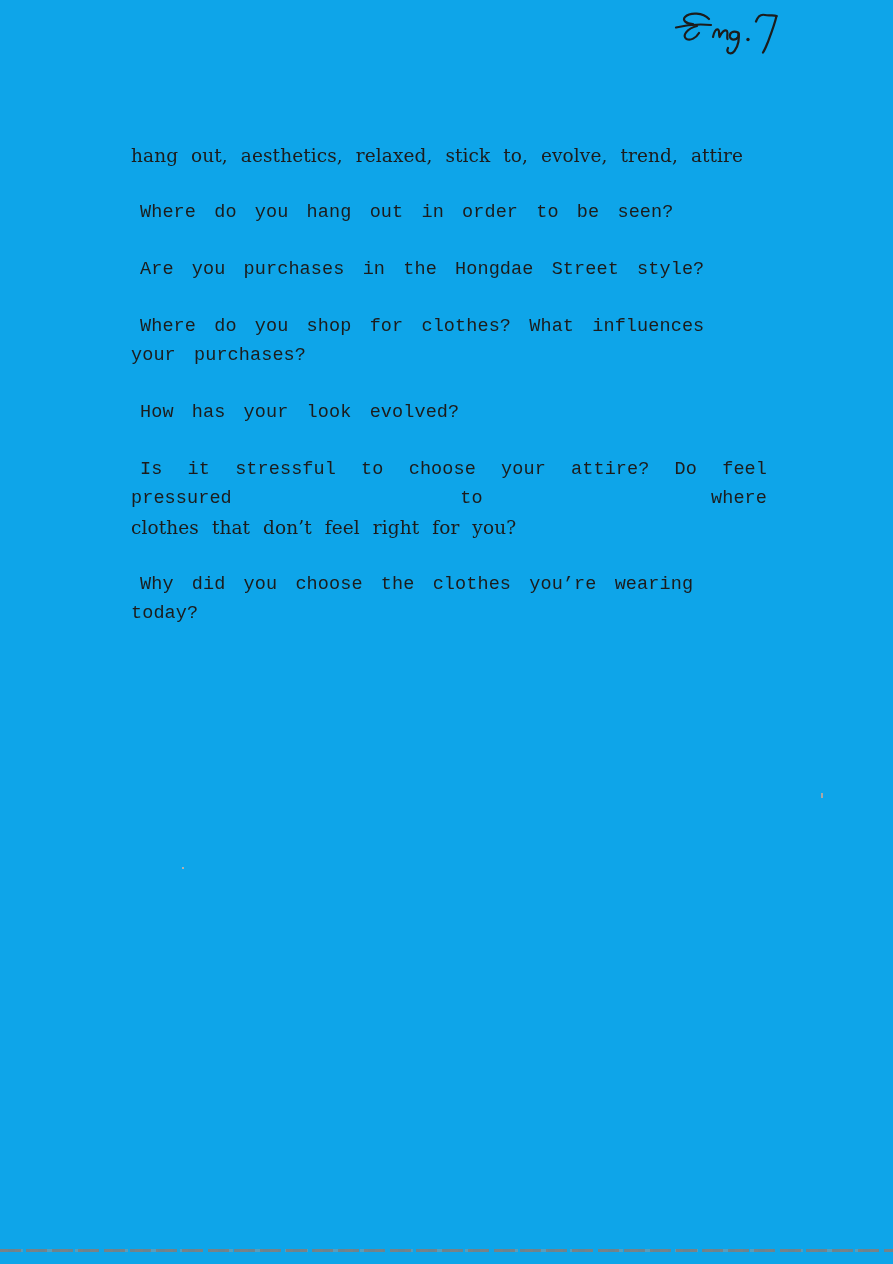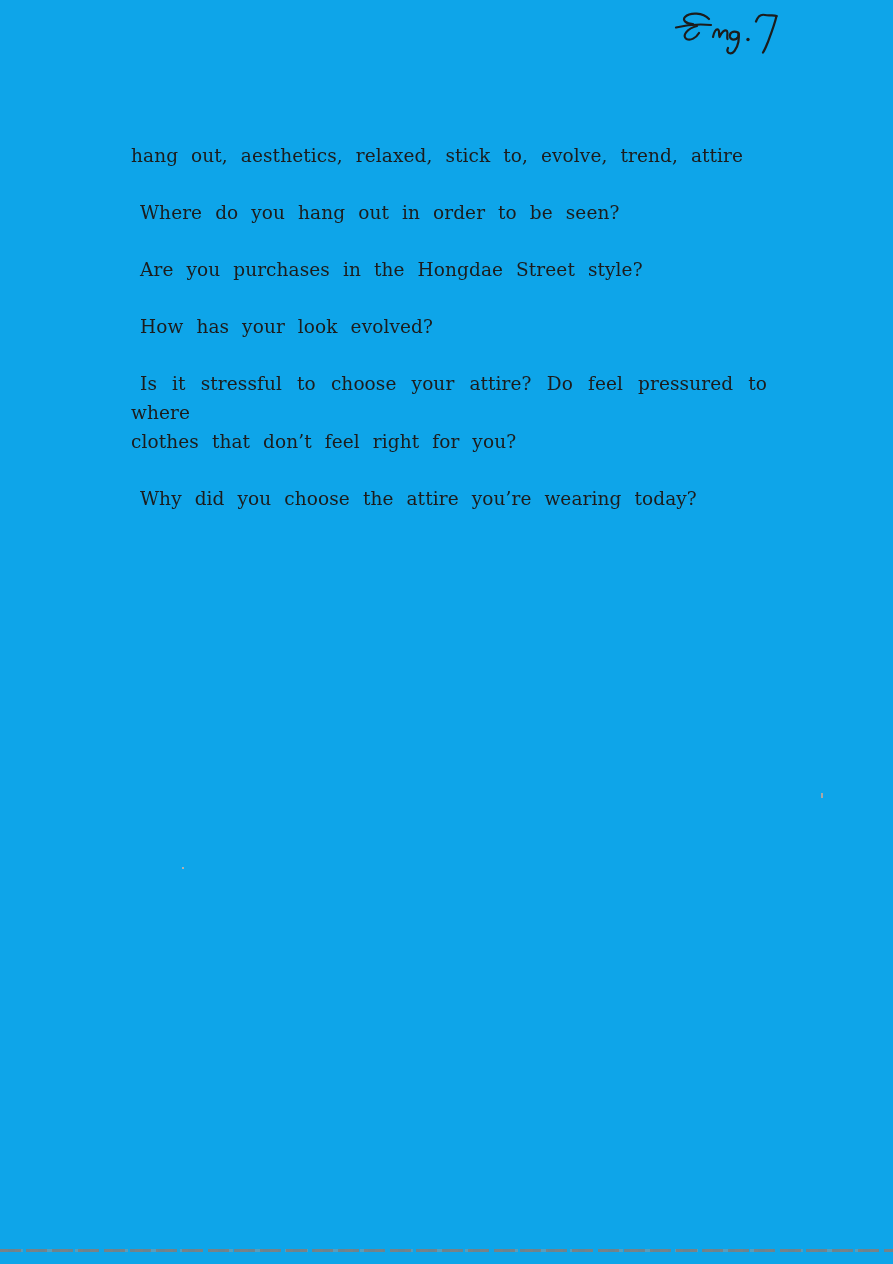--- a/index.html
+++ b/index.html
@@ -30,21 +30,21 @@
     width: 636px;
   }
   .para { margin: 0 0 28px 0; }
   .line {
     font-size: 18.5px;
     line-height: 29px;
     word-spacing: 7px;
     letter-spacing: 0.1px;
     white-space: normal;
   }
-  .line.indent { text-indent: 9px; }
+  .line.indent { text-indent: 9px; font-family: Liberation Mono, monospace; }
   .line.stretch { text-align: justify; text-align-last: justify; }
   .speck { position: absolute; background: #9a9a9a; }
   .speck-1 { left: 821px; top: 793px; width: 2px; height: 5px; background: #a8a8a8; }
   .speck-2 { left: 182px; top: 867px; width: 2px; height: 2px; background: #b0b0b0; }
   .scan-line {
     position: absolute;
     left: 0;
     top: 1249px;
     width: 893px;
     height: 2.5px;
@@ -79,28 +79,31 @@
       <div class="para">
         <div class="line">hang out, aesthetics, relaxed, stick to, evolve, trend, attire</div>
       </div>
       <div class="para">
         <div class="line indent">Where do you hang out in order to be seen?</div>
       </div>
       <div class="para">
         <div class="line indent">Are you purchases in the Hongdae Street style?</div>
       </div>
       <div class="para">
+        <div class="line indent">Where do you shop for clothes? What influences your purchases?</div>
+      </div>
+      <div class="para">
         <div class="line indent">How has your look evolved?</div>
       </div>
       <div class="para">
         <div class="line stretch indent">Is it stressful to choose your attire? Do feel pressured to where</div>
         <div class="line">clothes that don’t feel right for you?</div>
       </div>
       <div class="para">
-        <div class="line indent">Why did you choose the attire you’re wearing today?</div>
+        <div class="line indent">Why did you choose the clothes you’re wearing today?</div>
       </div>
     </div>
 
   <div class="speck speck-1"></div>
   <div class="speck speck-2"></div>
   <div class="scan-line"></div>
 
 </div>
 
 </body></html>

